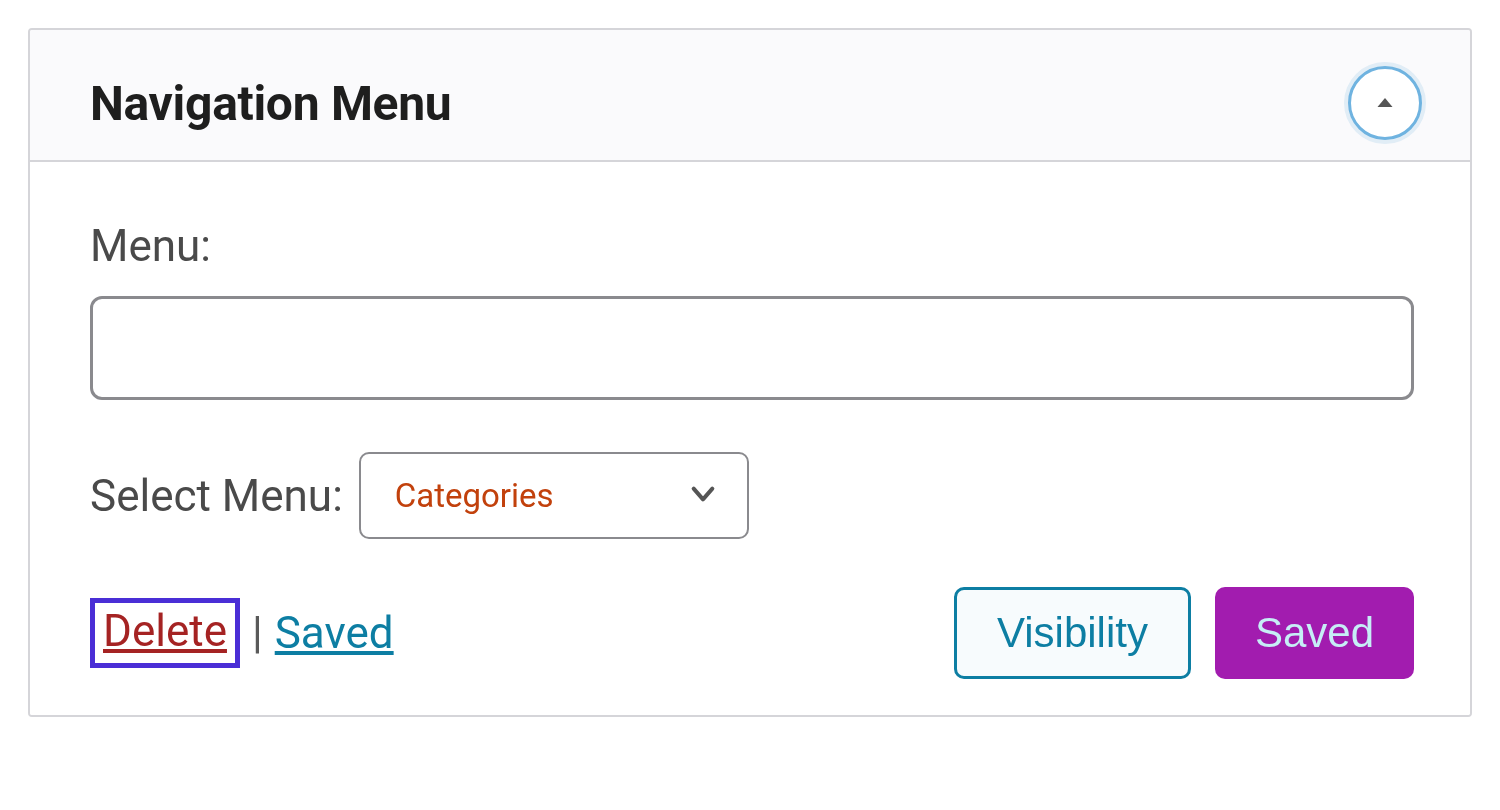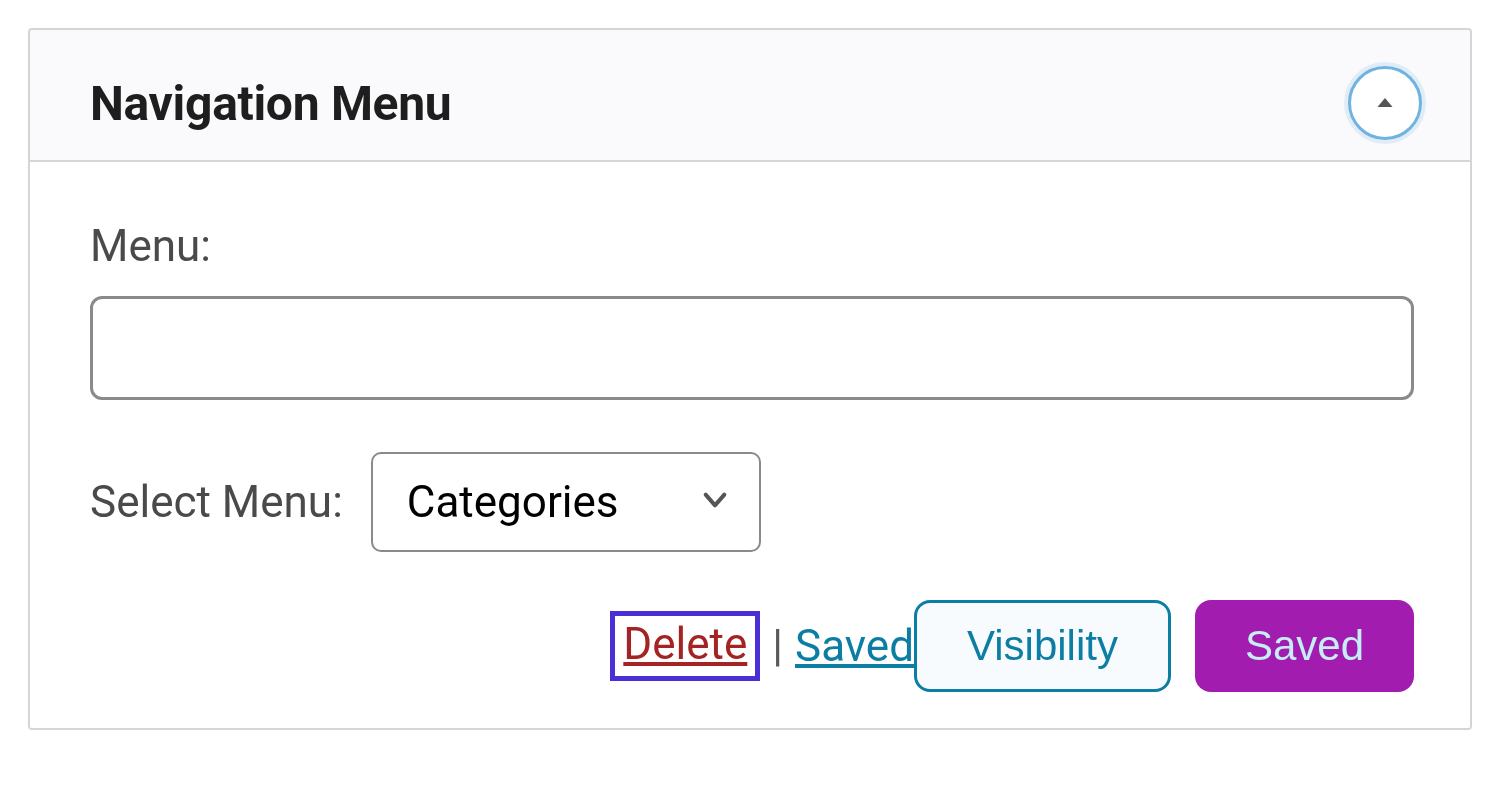--- a/index.html
+++ b/index.html
@@ -66,54 +66,54 @@
       border-radius: 12px;
       font-size: 40px;
       padding: 0 24px;
       background: #fff;
       color: #333;
     }
     .select-row {
       margin-top: 52px;
       display: flex;
       align-items: center;
-      gap: 28px;
+      gap: 16px;
     }
     .select-label {
       font-size: 44px;
       color: #4a4a4a;
     }
     .select-wrap {
       position: relative;
       display: inline-block;
     }
     .select-box {
       border: 2px solid #8a8a8e;
       border-radius: 10px;
       padding: 22px 84px 22px 34px;
-      font-size: 44px;
-      color: #000000;
+      font-size: 33px;
+      color: #c2410c;
       background: #fff;
       cursor: pointer;
       appearance: none;
       -webkit-appearance: none;
       min-width: 390px;
     }
     .select-chevron {
       position: absolute;
       right: 30px;
       top: 50%;
       transform: translateY(-50%);
       pointer-events: none;
     }
     .actions-row {
       margin-top: 48px;
       display: flex;
       align-items: center;
-      justify-content: flex-end;
+      justify-content: space-between;
     }
     .left-actions {
       display: flex;
       align-items: center;
       font-size: 44px;
     }
     .delete-link {
       color: #a52323;
       text-decoration: underline;
       cursor: pointer;
@@ -131,22 +131,22 @@
       color: #0d7ea3;
       text-decoration: underline;
       cursor: pointer;
     }
     .right-actions {
       display: flex;
       gap: 24px;
     }
     .btn {
       font-size: 42px;
-      padding: 22px 50px;
-      border-radius: 16px;
+      padding: 22px 40px;
+      border-radius: 10px;
       cursor: pointer;
       line-height: 1;
     }
     .btn-outline {
       border: 3px solid #0d7ea3;
       background: #f7fbfd;
       color: #0d7ea3;
     }
     .btn-primary {
       border: none;

